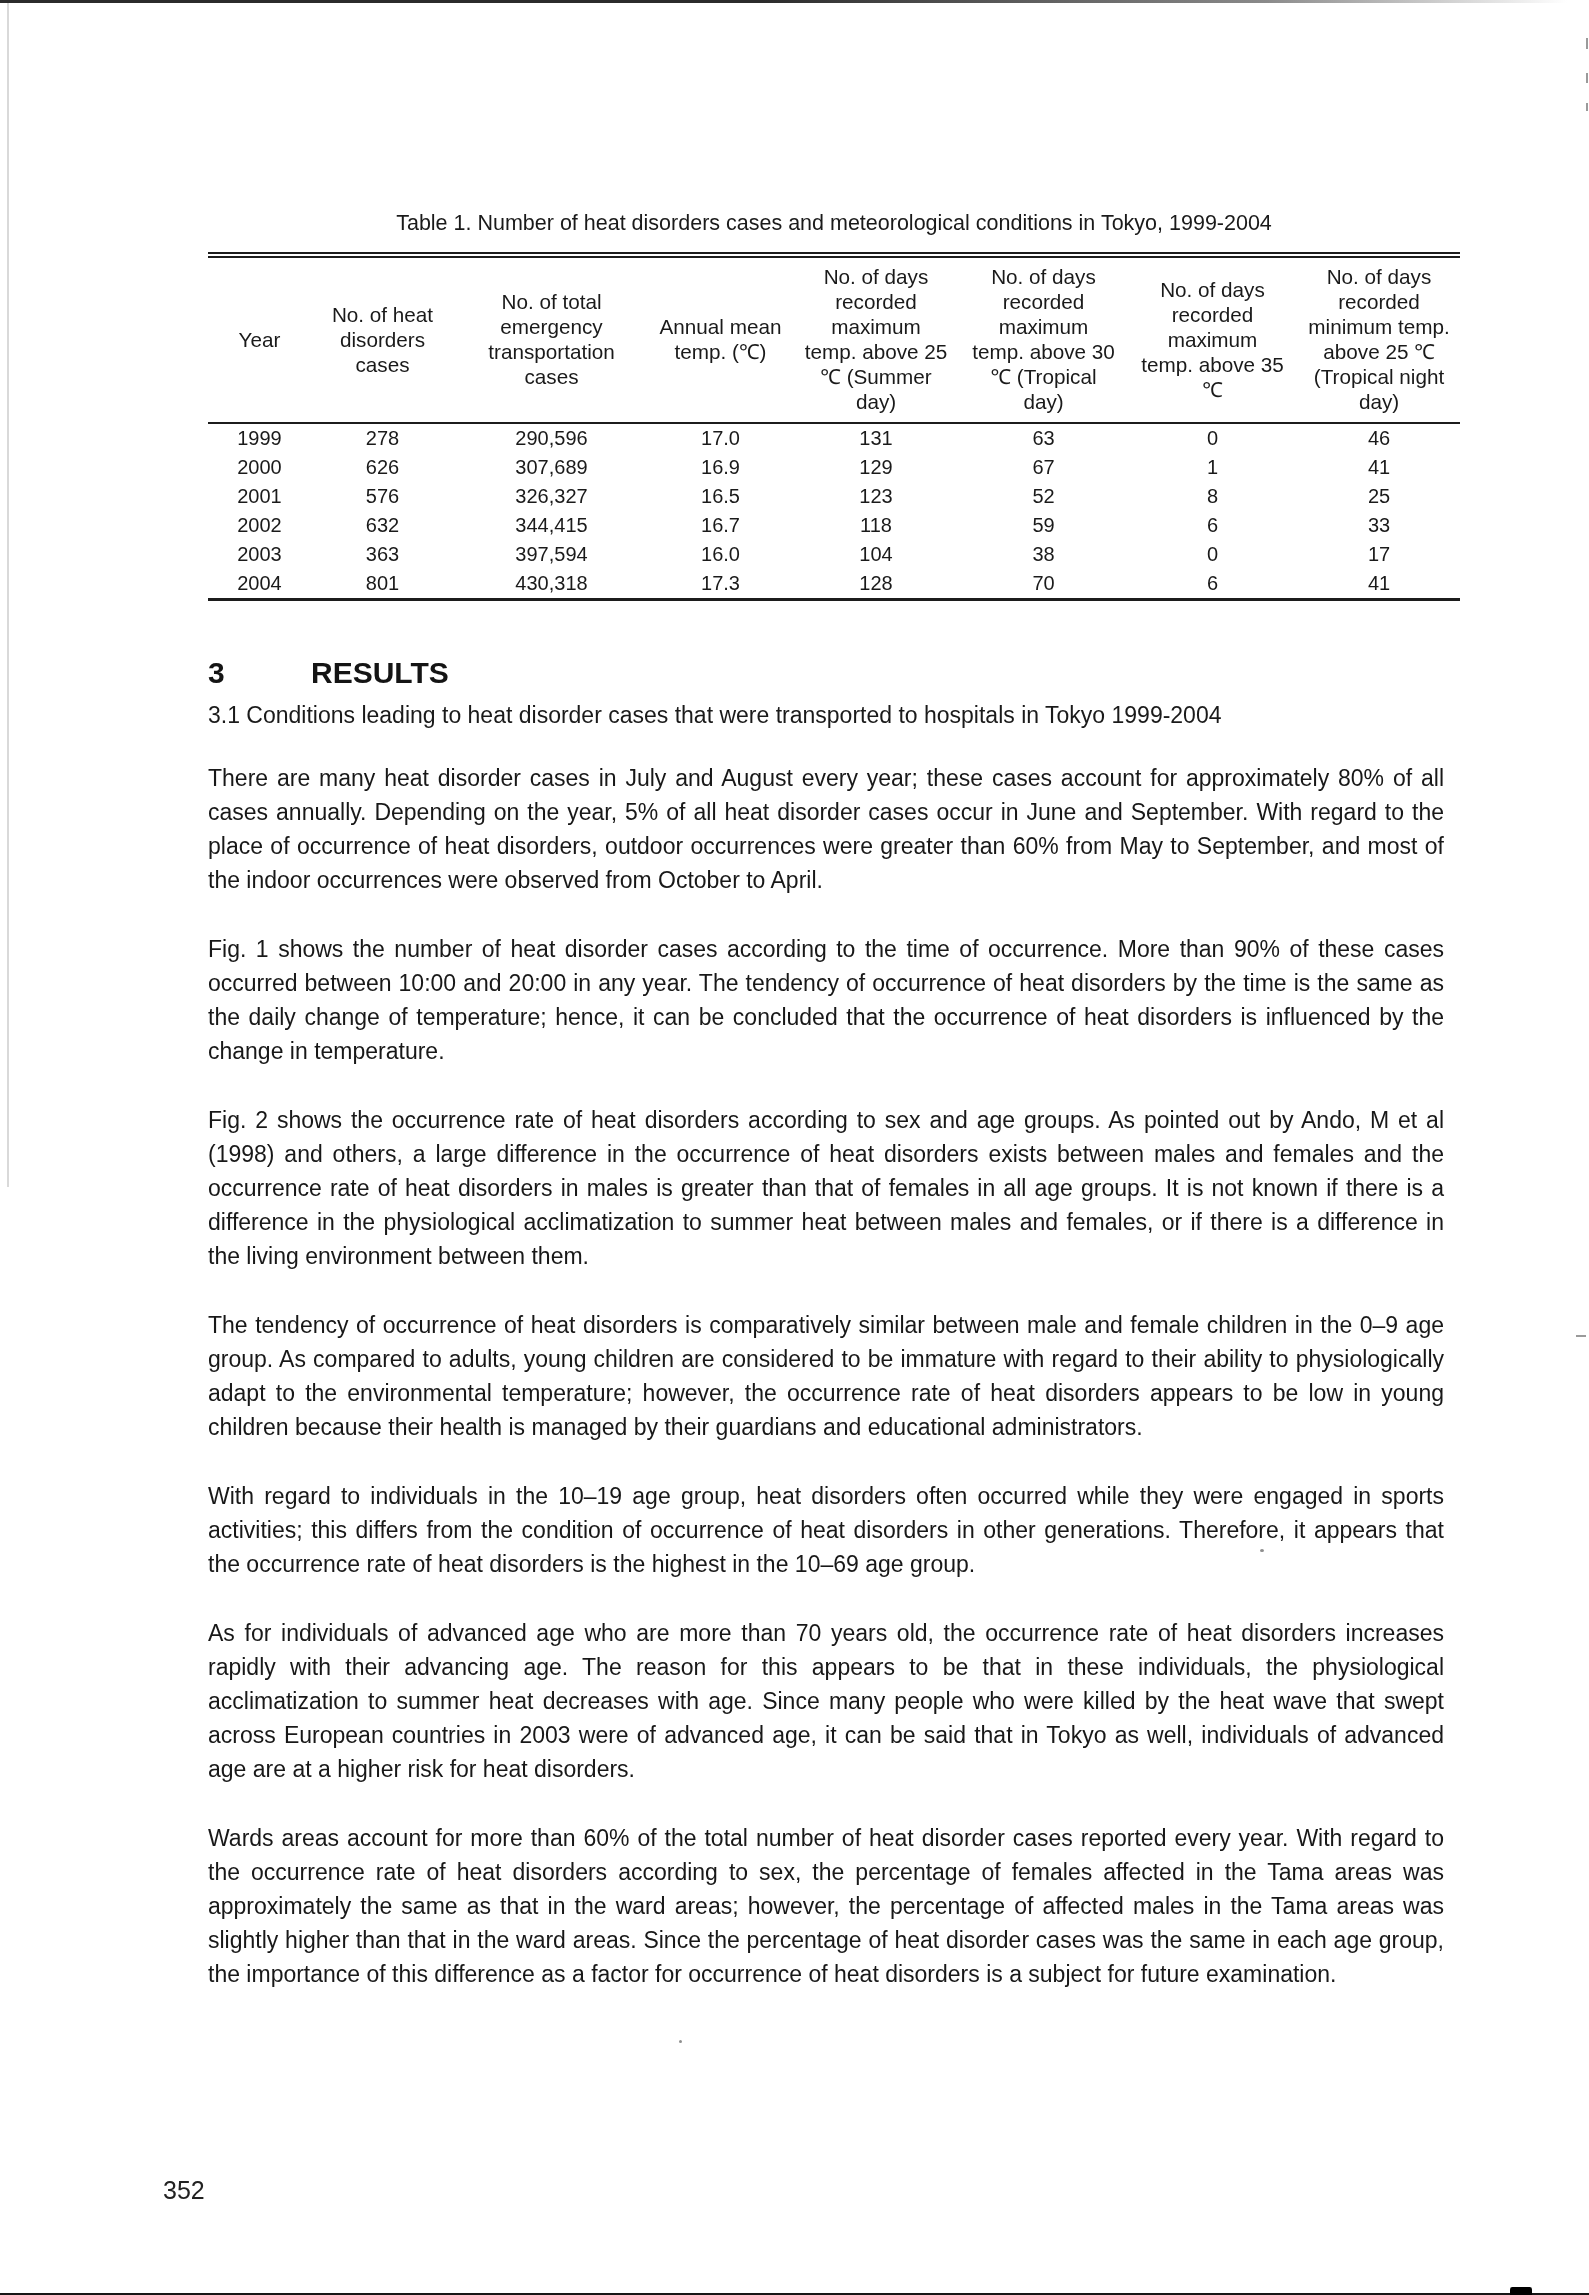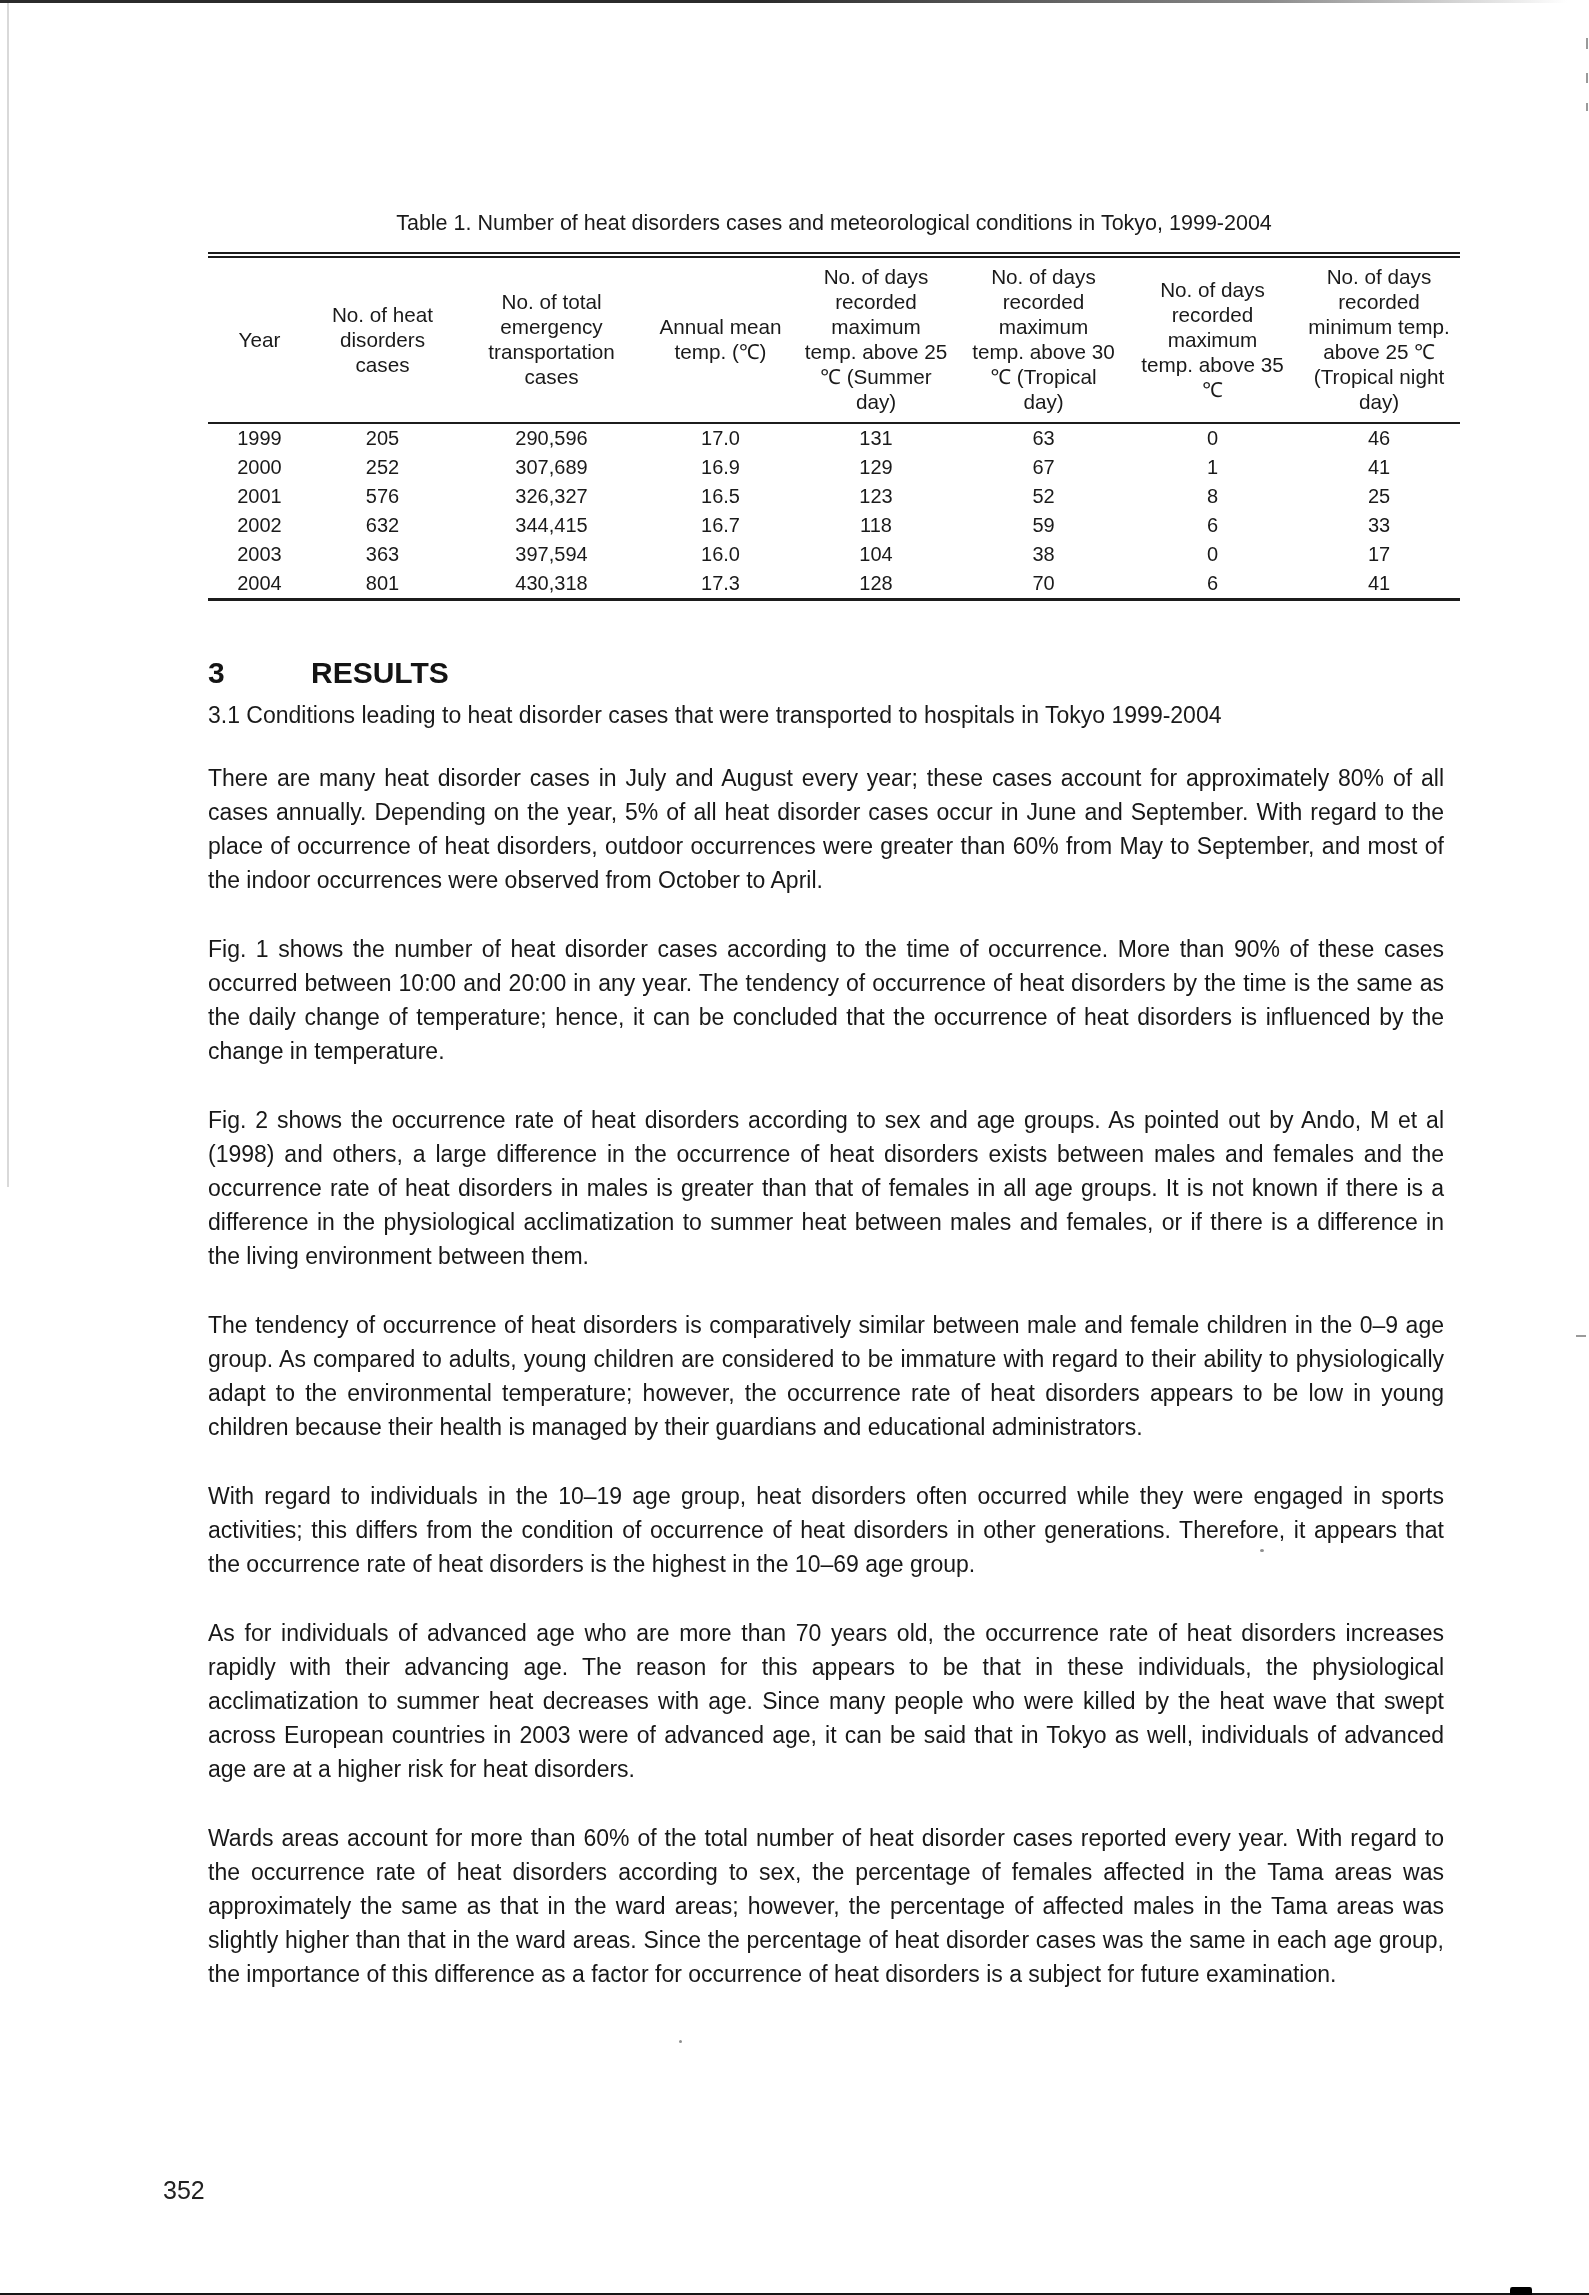--- a/index.html
+++ b/index.html
@@ -103,31 +103,31 @@
 recorded
 minimum temp.
 above 25 ℃
 (Tropical night
 day)</th>
       </tr>
     </thead>
     <tbody>
       <tr>
         <td>1999</td>
-        <td>205</td>
+        <td>278</td>
         <td>290,596</td>
         <td>17.0</td>
         <td>131</td>
         <td>63</td>
         <td>0</td>
         <td>46</td>
       </tr>
       <tr>
         <td>2000</td>
-        <td>252</td>
+        <td>626</td>
         <td>307,689</td>
         <td>16.9</td>
         <td>129</td>
         <td>67</td>
         <td>1</td>
         <td>41</td>
       </tr>
       <tr>
         <td>2001</td>
         <td>576</td>

